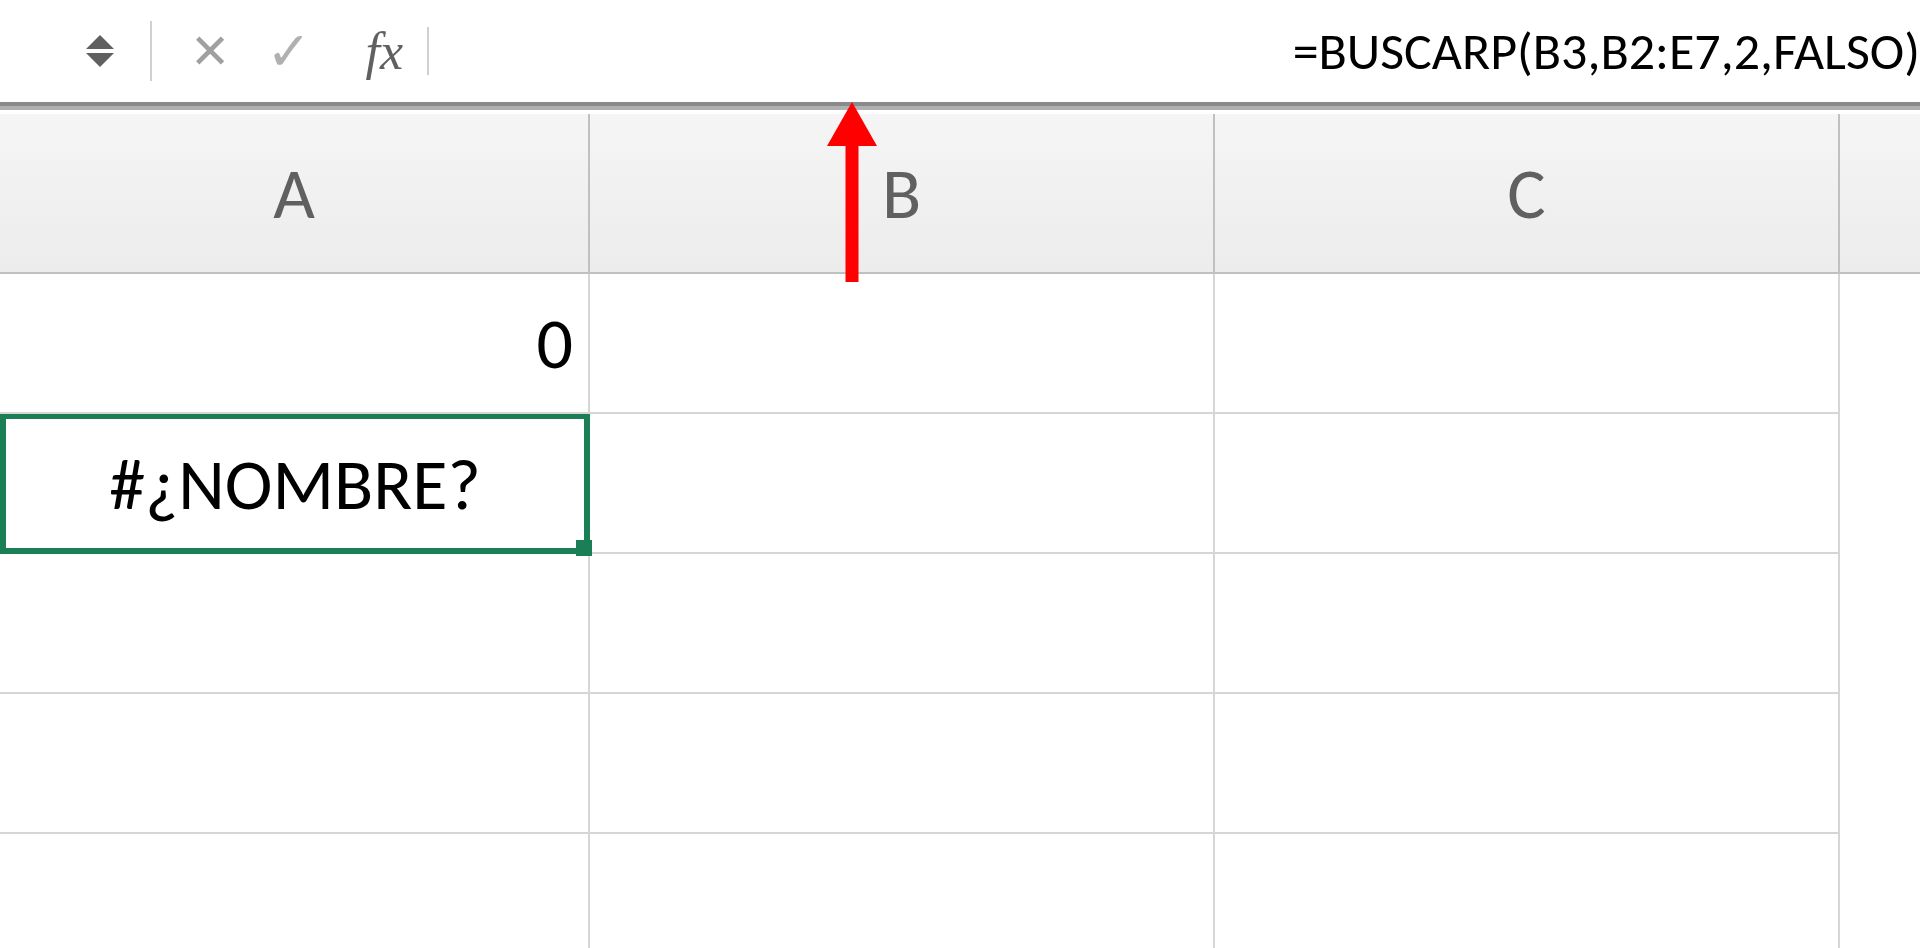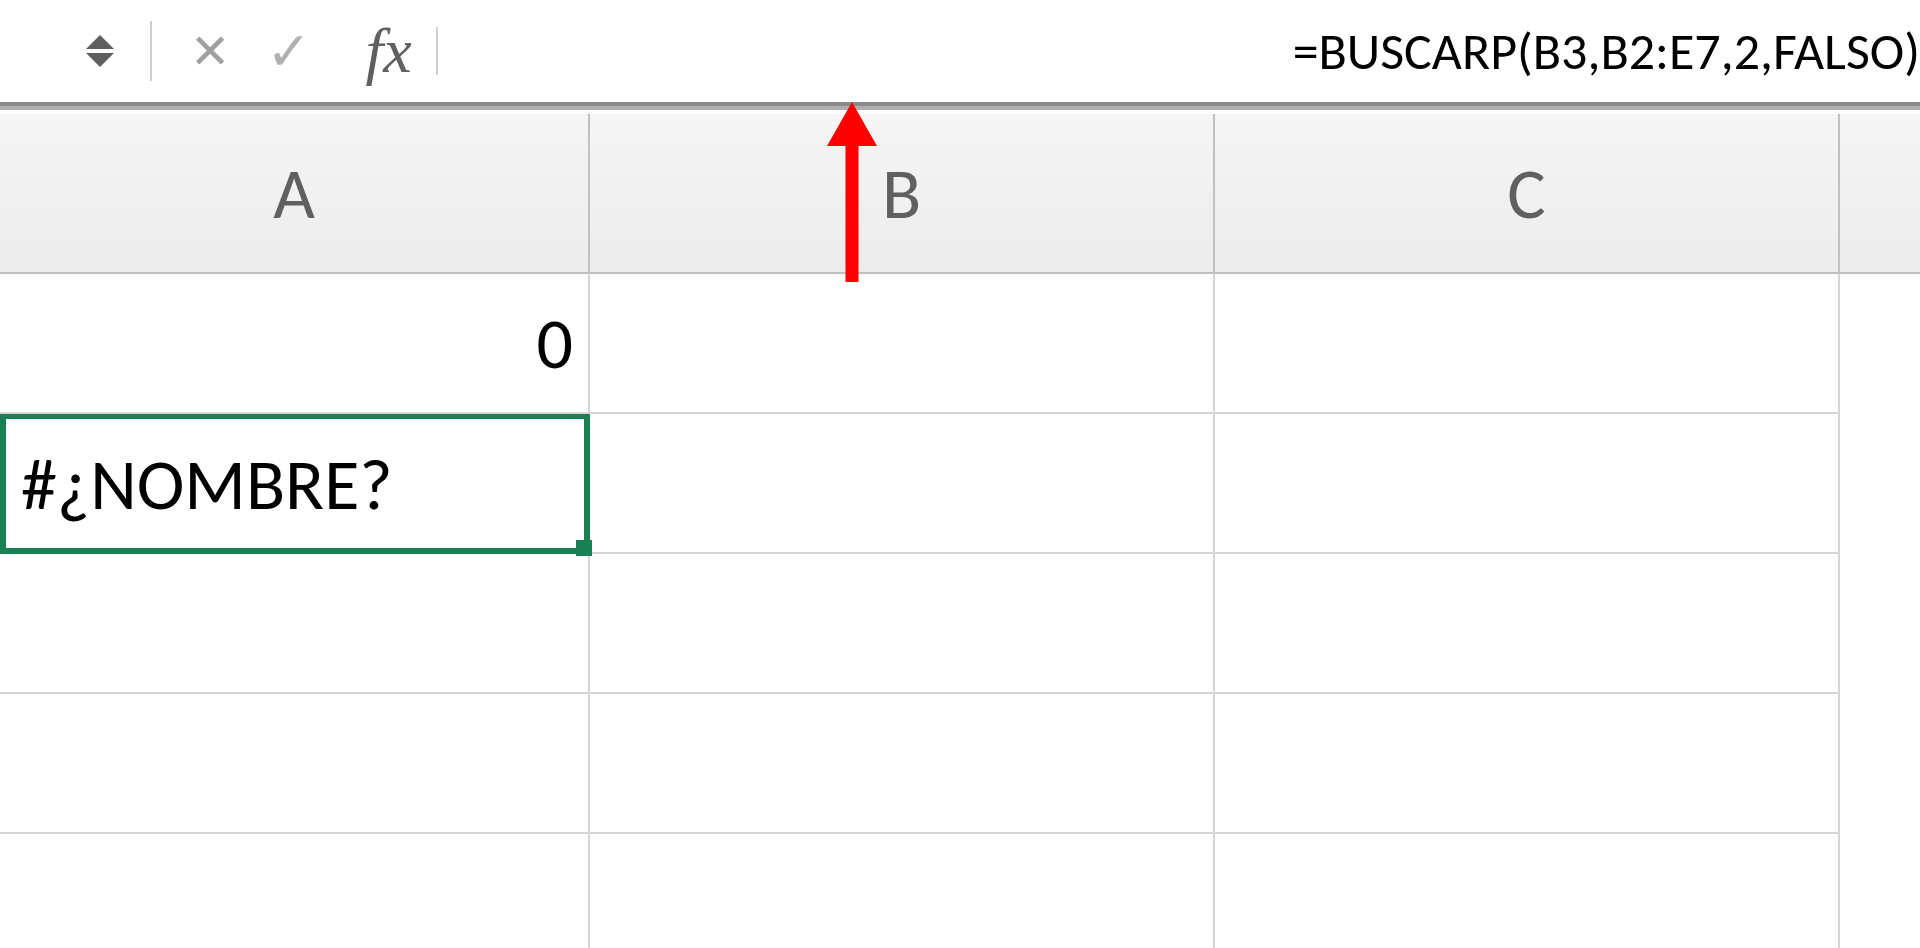--- a/index.html
+++ b/index.html
@@ -70,21 +70,21 @@
     .enter-icon {
       font-size: 54px;
       color: #b0b0b0;
       margin: 0 18px;
       cursor: pointer;
       font-family: Arial, sans-serif;
     }
     .fx-icon {
       font-family: 'Times New Roman', serif;
       font-style: italic;
-      font-size: 64px;
+      font-size: 52px;
       color: #606060;
       margin: 0 24px 0 36px;
       cursor: pointer;
     }
     .fx-divider {
       width: 2px;
       height: 48px;
       background: #d0d0d0;
       margin-right: 18px;
     }
@@ -141,21 +141,21 @@
       font-size: 72px;
       color: #000000;
       font-family: Calibri, Arial, sans-serif;
       padding: 0 15px;
       position: relative;
     }
     .cell-a { width: 590px; }
     .cell-b { width: 625px; }
     .cell-c { width: 625px; }
     .right-align { justify-content: flex-end; }
-    .left-align { justify-content: flex-start; }
+    .left-align { justify-content: center; }
     .row-2 .cell-a {
       border: 6px solid #1a7f54;
       border-top-width: 5px;
     }
     .fill-handle {
       position: absolute;
       right: -8px;
       bottom: -8px;
       width: 16px;
       height: 16px;

